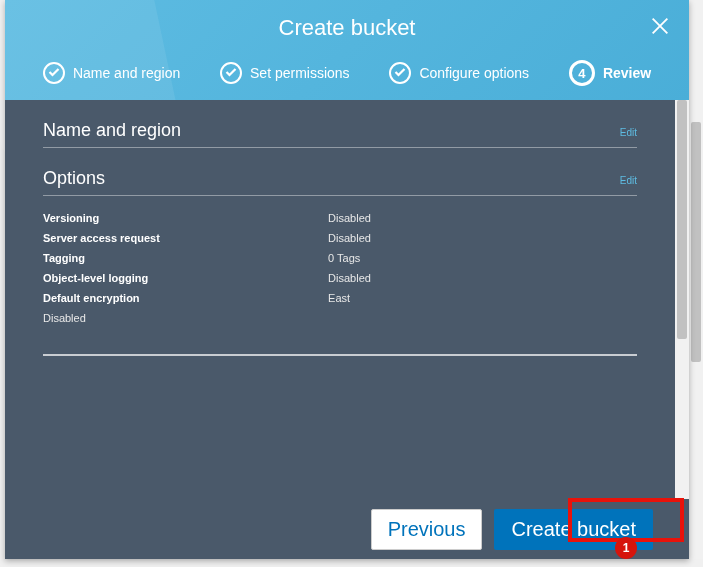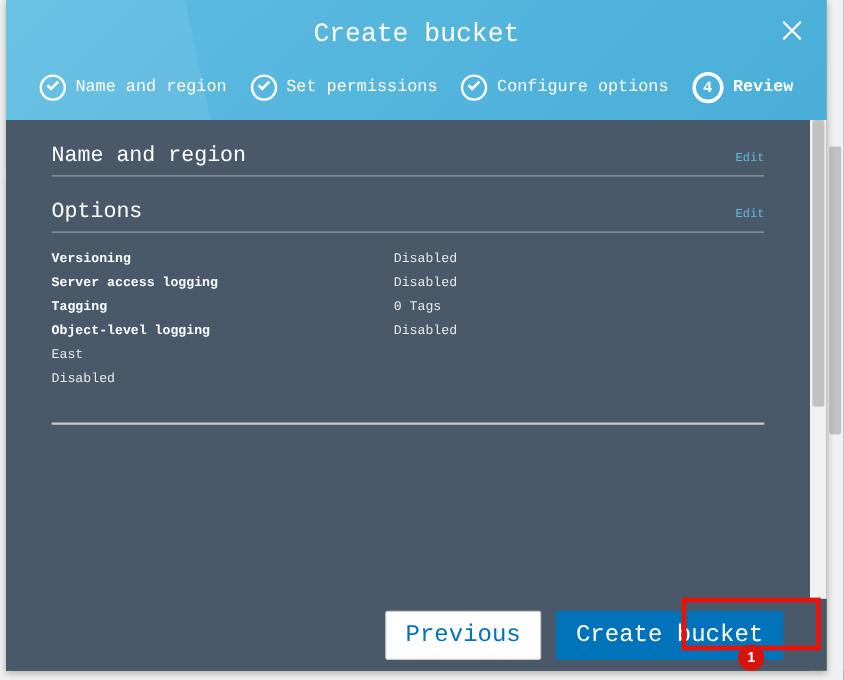--- a/index.html
+++ b/index.html
@@ -11,21 +11,20 @@
       overflow: hidden;
       position: relative;
     }
     .modal {
       position: absolute;
       top: 0; left: 5px; right: 14px; bottom: 8px;
       background: #fde047;
       box-shadow: 0 2px 6px rgba(0,0,0,0.3);
       display: flex;
       flex-direction: column;
-      font-family: Liberation Mono, monospace;
     }
     .header {
       background: linear-gradient(135deg, #5ebce2 0%, #4aaed8 100%);
       padding: 0;
       flex: 0 0 auto;
       position: relative;
     }
     .header-bg-shape {
       position: absolute;
       top: -20px; left: -20px;
@@ -263,32 +262,33 @@
         <div class="section-head">
           <div class="section-title">Options</div>
           <div class="edit-link">Edit</div>
         </div>
         <div class="kv-table">
           <div class="kv-row">
             <div class="k">Versioning</div>
             <div class="v">Disabled</div>
           </div>
           <div class="kv-row">
-            <div class="k">Server access logging</div>
+            <div class="k">Server access request</div>
             <div class="v">Disabled</div>
           </div>
           <div class="kv-row">
             <div class="k">Tagging</div>
             <div class="v">0 Tags</div>
           </div>
           <div class="kv-row">
             <div class="k">Object-level logging</div>
             <div class="v">Disabled</div>
           </div>
           <div class="kv-row">
+            <div class="k">Default encryption</div>
             <div class="v">East</div>
           </div>
           <div class="kv-row">
             <div class="v">Disabled</div>
           </div>
         </div>
       </div>
 
       <div class="divider"></div>
     </div>

